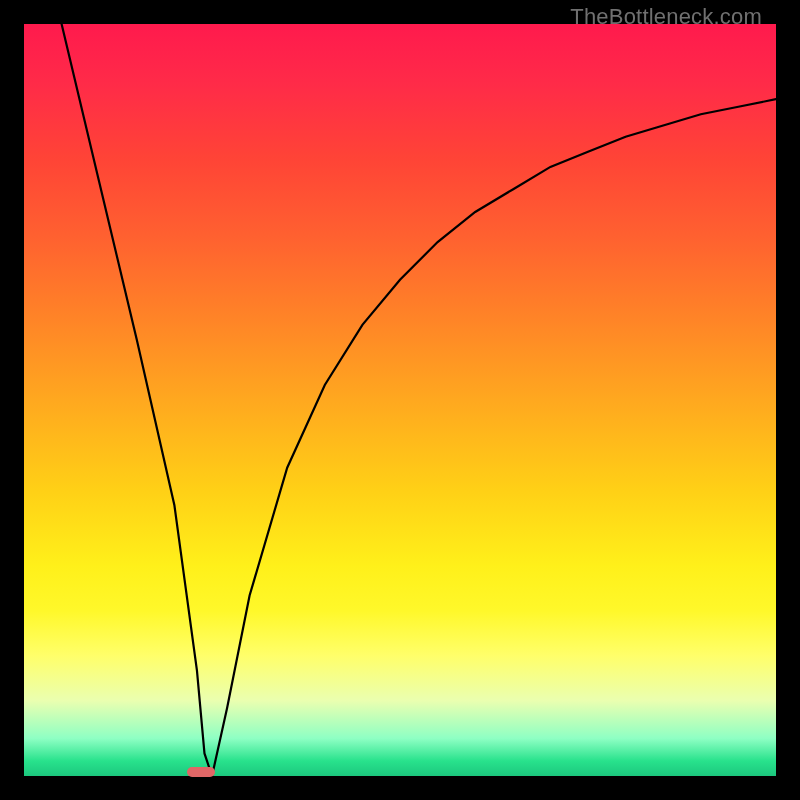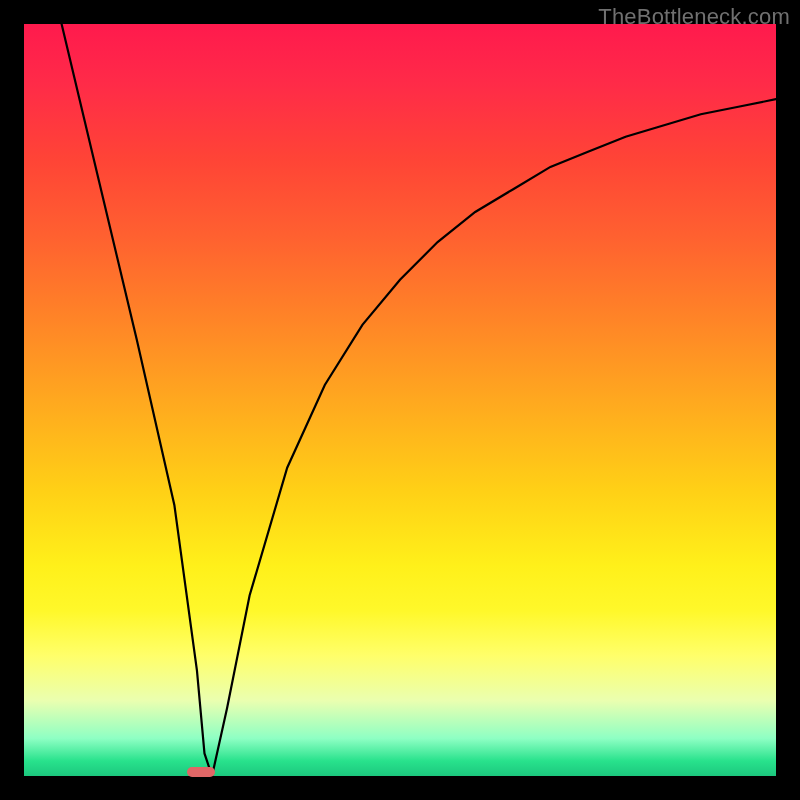--- a/index.html
+++ b/index.html
@@ -36,21 +36,21 @@
       #ffff6a 84%,
       #eaffb0 90%,
       #8effc4 95%,
       #28e28c 98%,
       #1cc77e 100%
     );
   }
   .watermark {
     position: absolute;
     top: 4px;
-    right: 10px;
+    right: 38px;
     font-size: 22px;
     color: #707070;
     font-weight: 500;
     letter-spacing: 0.2px;
   }
   .curve-svg {
     position: absolute;
     left: 0;
     top: 0;
     width: 752px;

